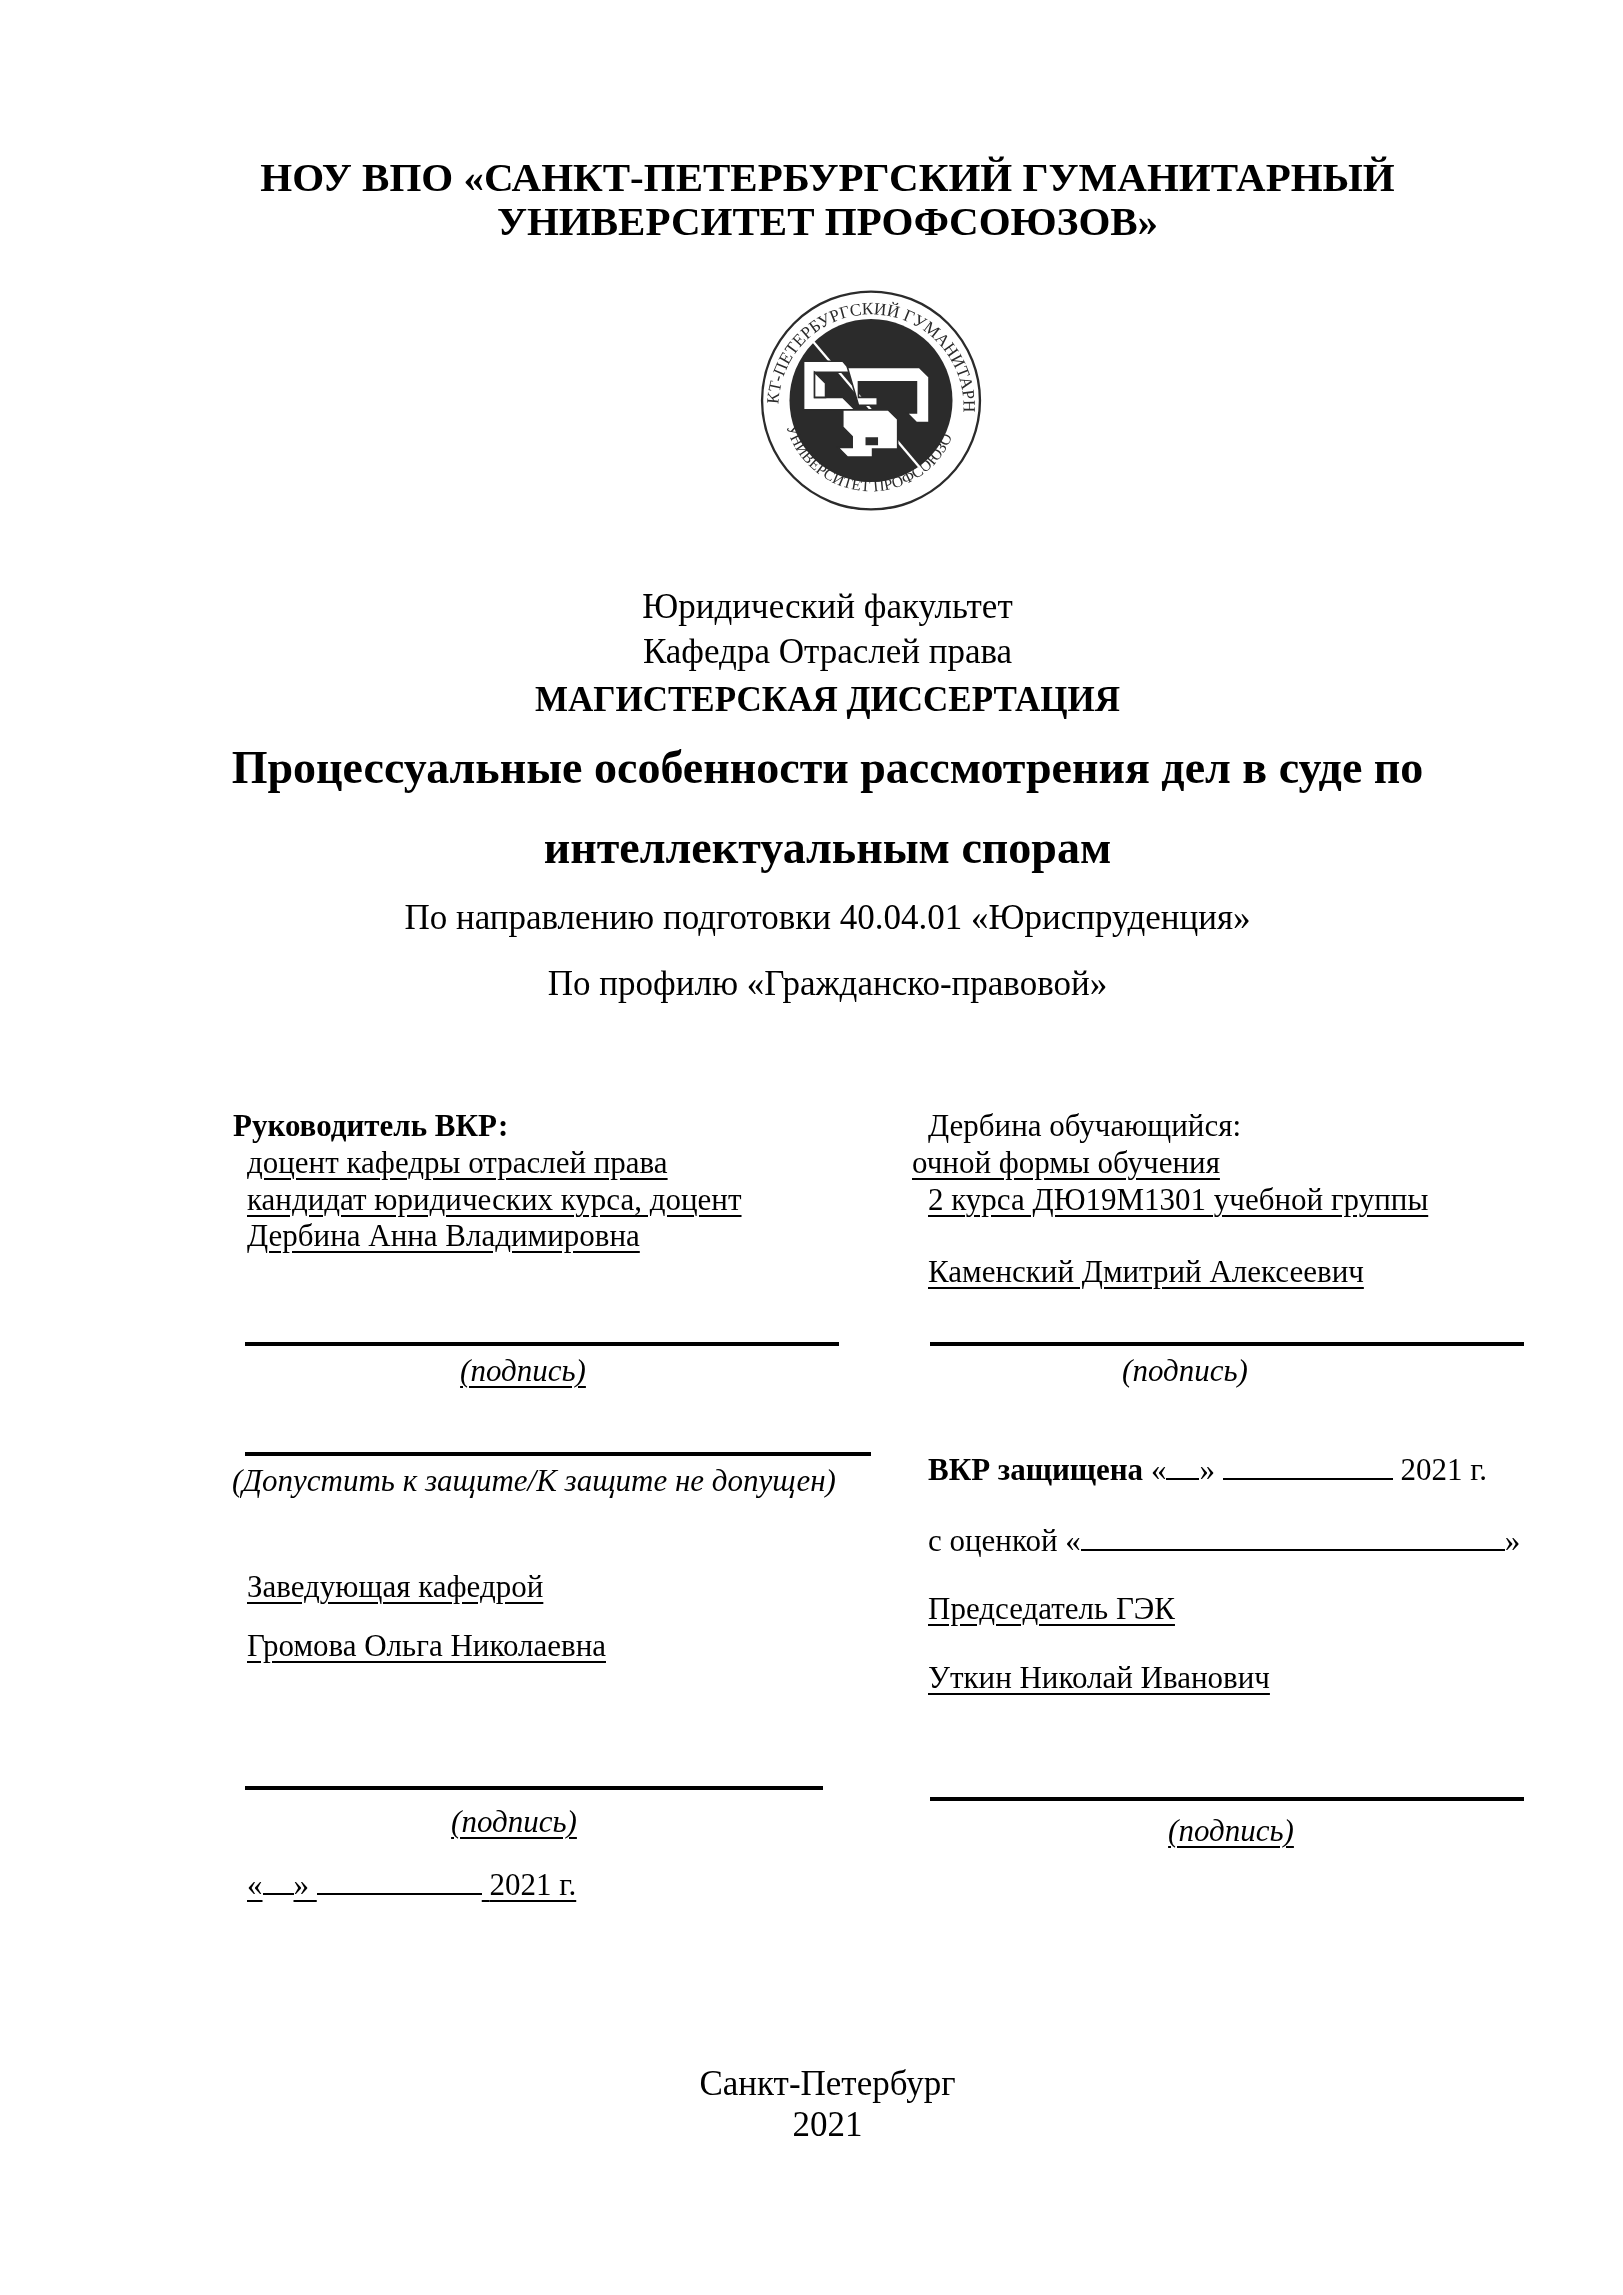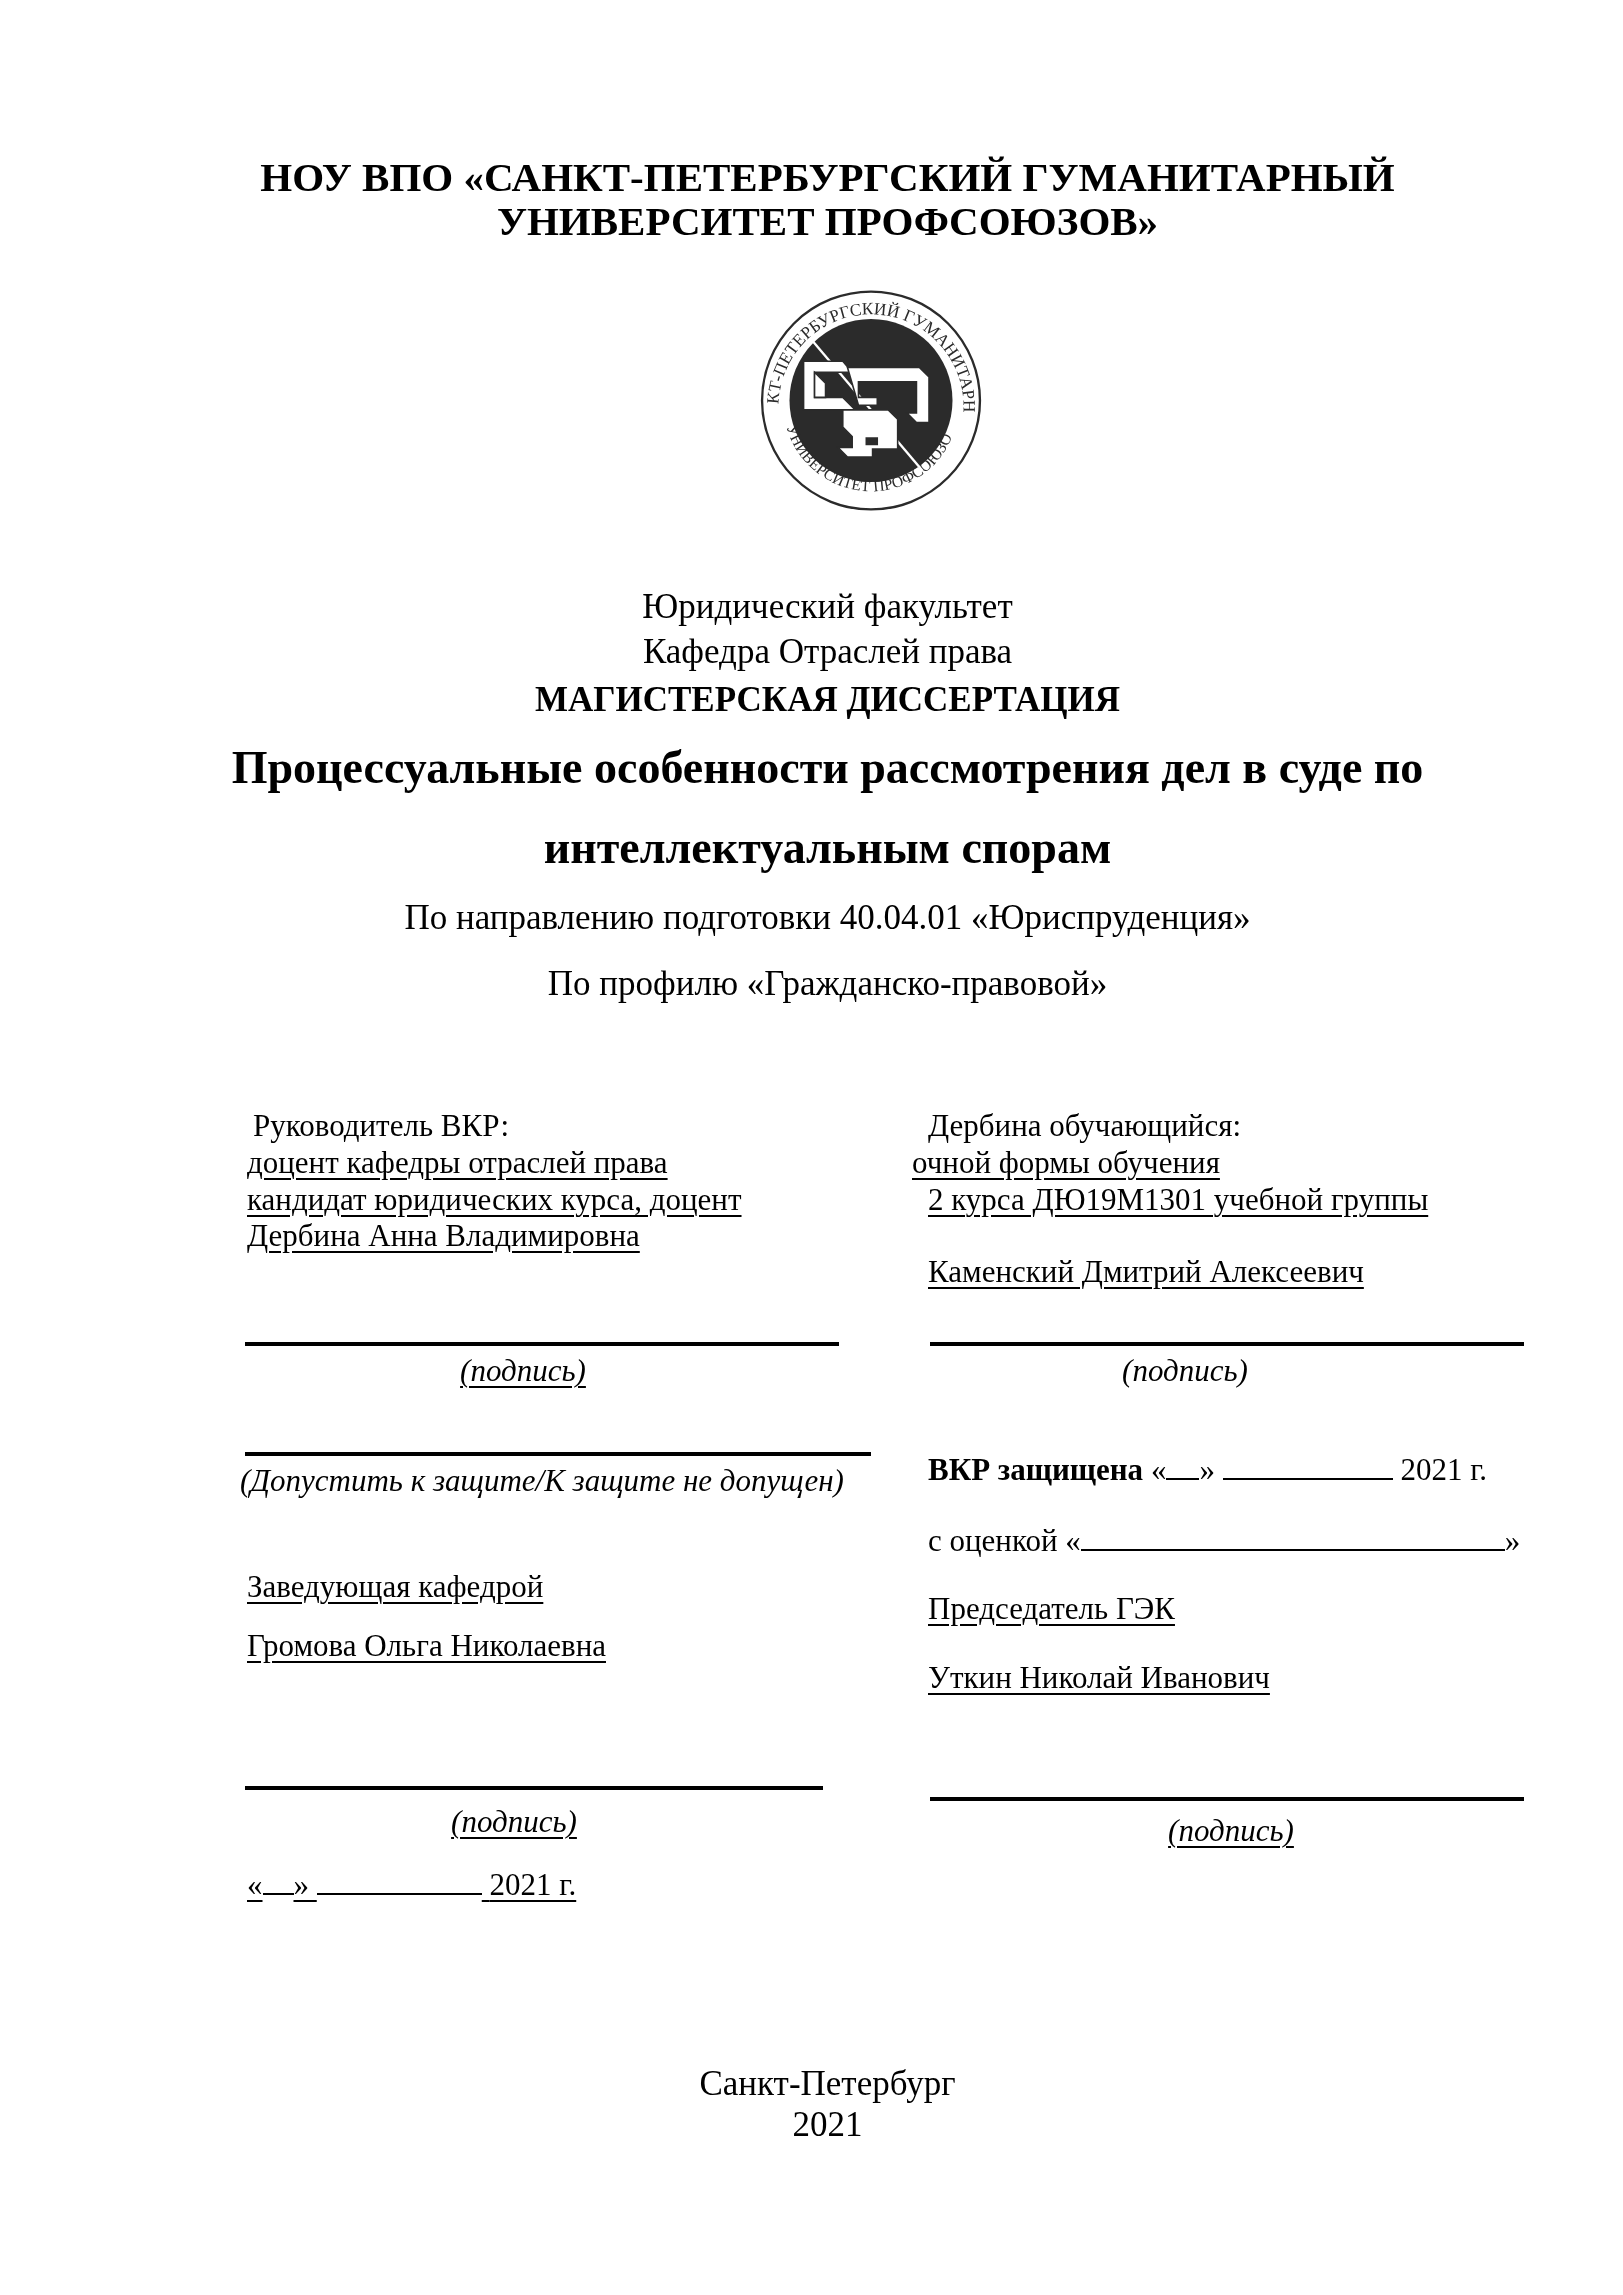--- a/index.html
+++ b/index.html
@@ -56,30 +56,30 @@
 <div class="abs center sub" style="top:598px;">Кафедра Отраслей права</div>
 
 <div class="abs center thesis-type" style="top:680px;">МАГИСТЕРСКАЯ ДИССЕРТАЦИЯ</div>
 
 <div class="abs center title" style="top:741px;">Процессуальные особенности рассмотрения дел в суде по</div>
 <div class="abs center title" style="top:821px;">интеллектуальным спорам</div>
 
 <div class="abs center info" style="top:898px;">По направлению подготовки 40.04.01 «Юриспруденция»</div>
 <div class="abs center info" style="top:964px;">По профилю «Гражданско-правовой»</div>
 
-<div class="abs body" style="left:253px; top:1108px;">Руководитель ВКР:</div>
+<div class="abs body" style="left:233px; top:1108px;font-weight:bold;">Руководитель ВКР:</div>
 <div class="abs body u" style="left:247px; top:1145px;">доцент кафедры отраслей права</div>
 <div class="abs body u" style="left:247px; top:1182px;">кандидат юридических курса, доцент</div>
 <div class="abs body u" style="left:247px; top:1218px;">Дербина Анна Владимировна</div>
 
 <div class="sigline" style="left:245px; top:1342px; width:594px;"></div>
 <div class="abs body i u" style="left:366px; width:314px; text-align:center; top:1353px;">(подпись)</div>
 
 <div class="sigline" style="left:245px; top:1452px; width:626px;"></div>
-<div class="abs body i" style="left:232px; top:1463px;margin-left:8px;">(Допустить к защите/К защите не допущен)</div>
+<div class="abs body i" style="left:232px; top:1463px;">(Допустить к защите/К защите не допущен)</div>
 
 <div class="abs body u" style="left:247px; top:1569px;">Заведующая кафедрой</div>
 <div class="abs body u" style="left:247px; top:1628px;">Громова Ольга Николаевна</div>
 
 <div class="sigline" style="left:245px; top:1786px; width:578px;"></div>
 <div class="abs body i u" style="left:357px; width:314px; text-align:center; top:1804px;">(подпись)</div>
 
 <div class="abs body u" style="left:247px; top:1867px;">
   <span>«</span><span class="blank" style="width:31px;"></span><span>»</span> <span class="blank" style="width:165px;"></span> <span>2021 г.</span>
 </div>

